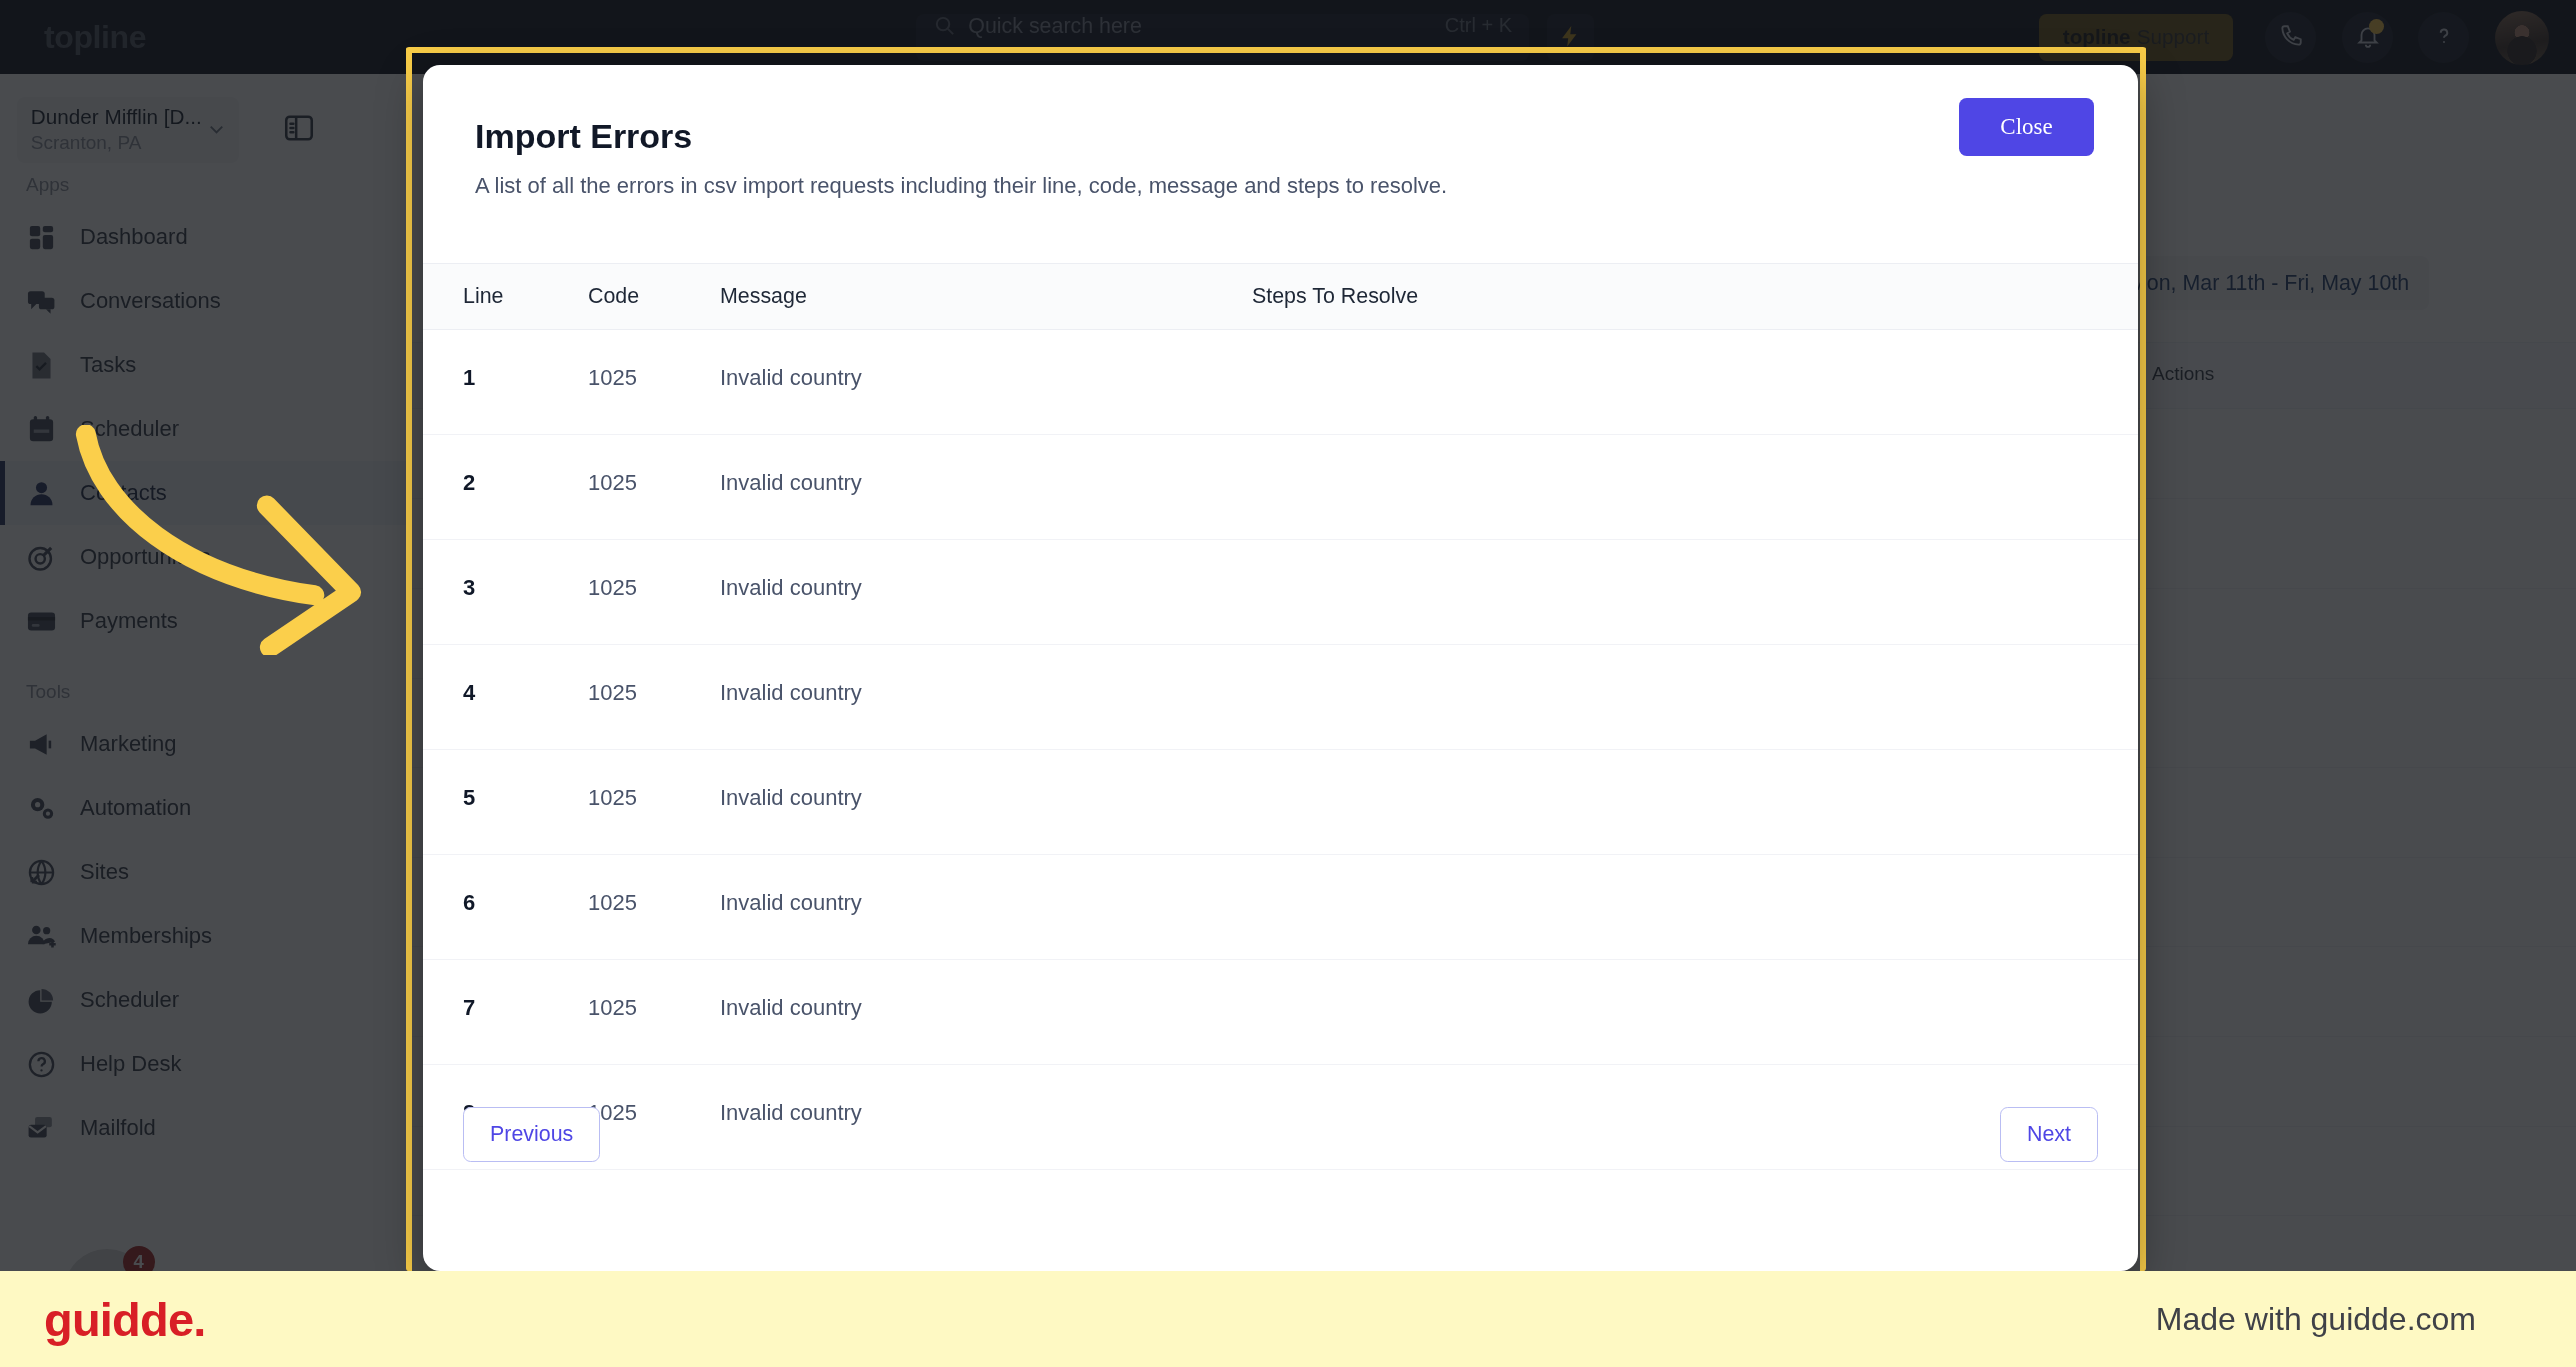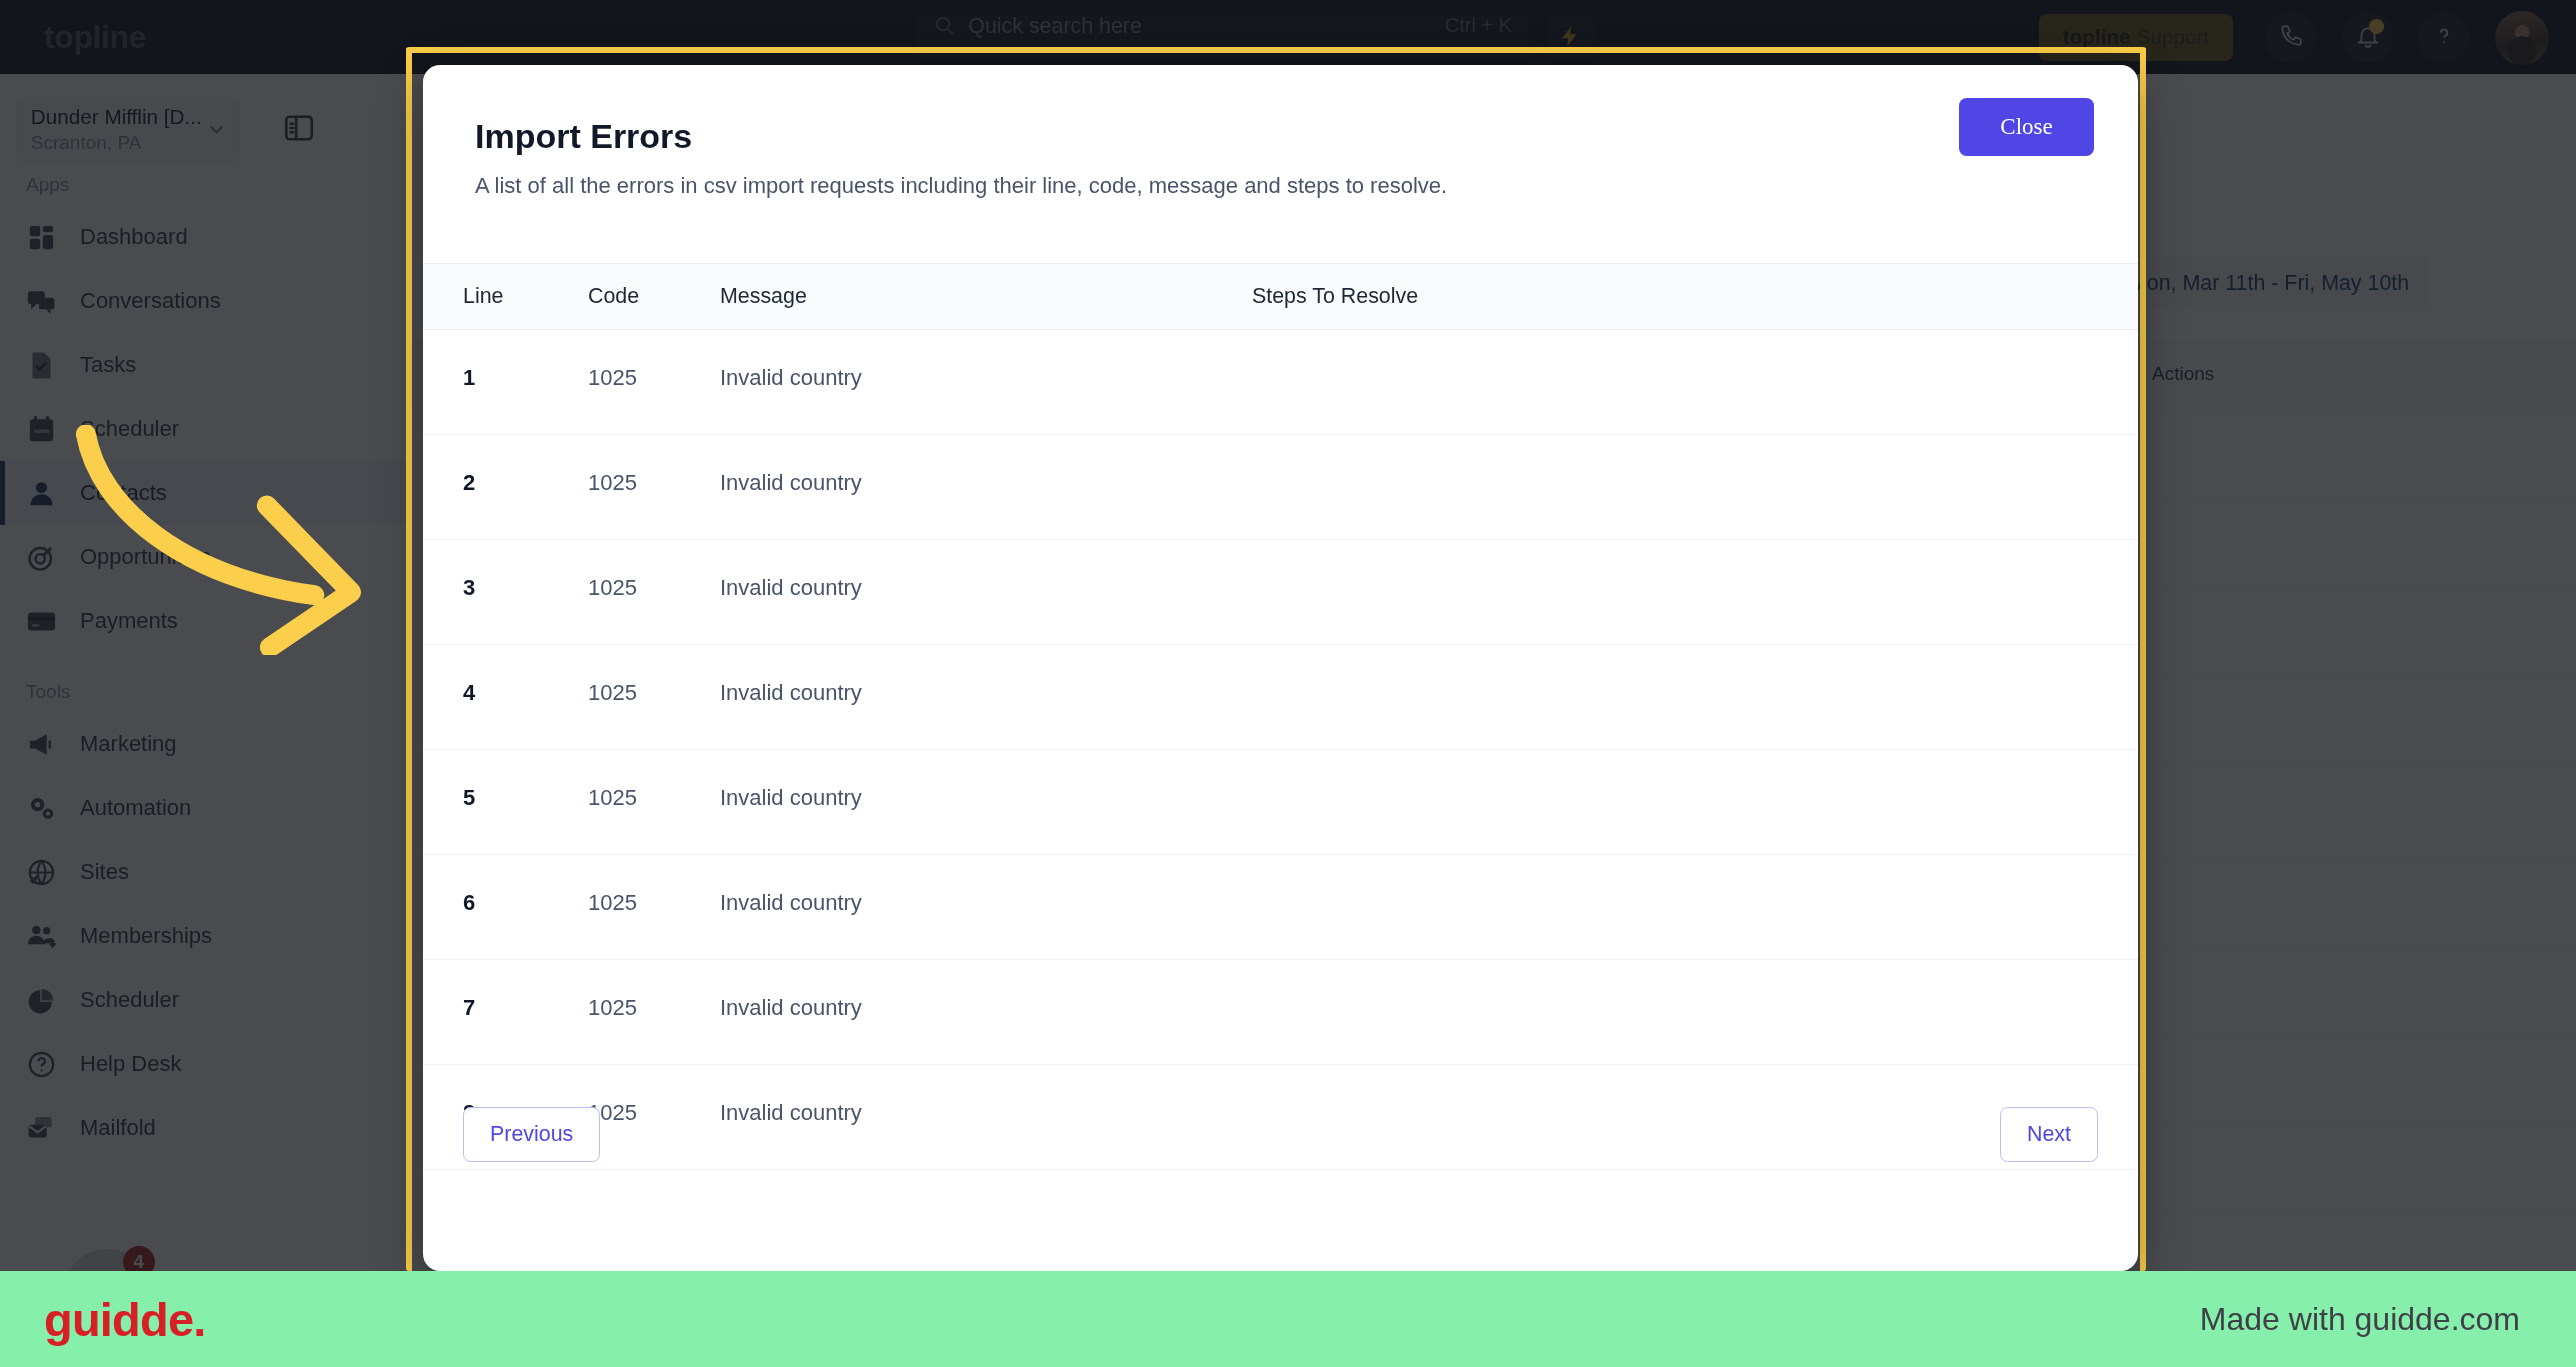--- a/index.html
+++ b/index.html
@@ -215,28 +215,28 @@
   }
   .pg-prev { left: 40px; }
   .pg-next { right: 40px; }
 
   
   .arrow { position: absolute; left: 69px; top: 425px; width: 345px; height: 230px; }
 
   
   .footer {
     position: absolute; left: 0; top: 1271px; width: 2576px; height: 96px;
-    background: #86efac; display: flex; align-items: center;
+    background: #fef9c3; display: flex; align-items: center;
   }
   .guidde-logo {
     margin-left: 44px; font-size: 47px; font-weight: 700;
     color: #d81f26; letter-spacing: -0.8px;
   }
   .made-with {
-    margin-left: auto; margin-right: 56px;
+    margin-left: auto; margin-right: 100px;
     font-size: 32px; color: #3f4147;
   }
 </style>
 </head>
 <body>
 
 <div id="root">
 
   <div id="app">
 

